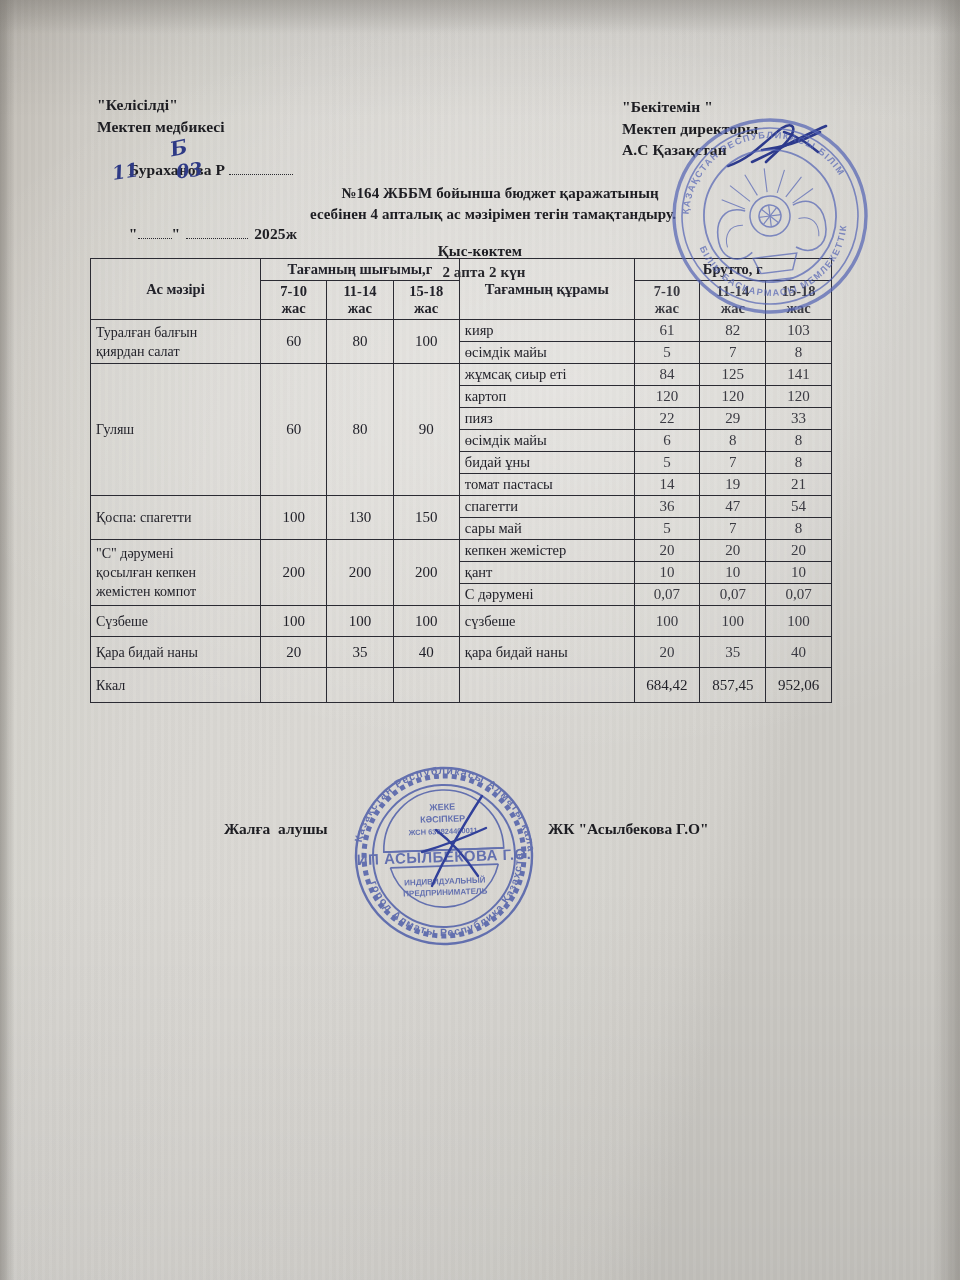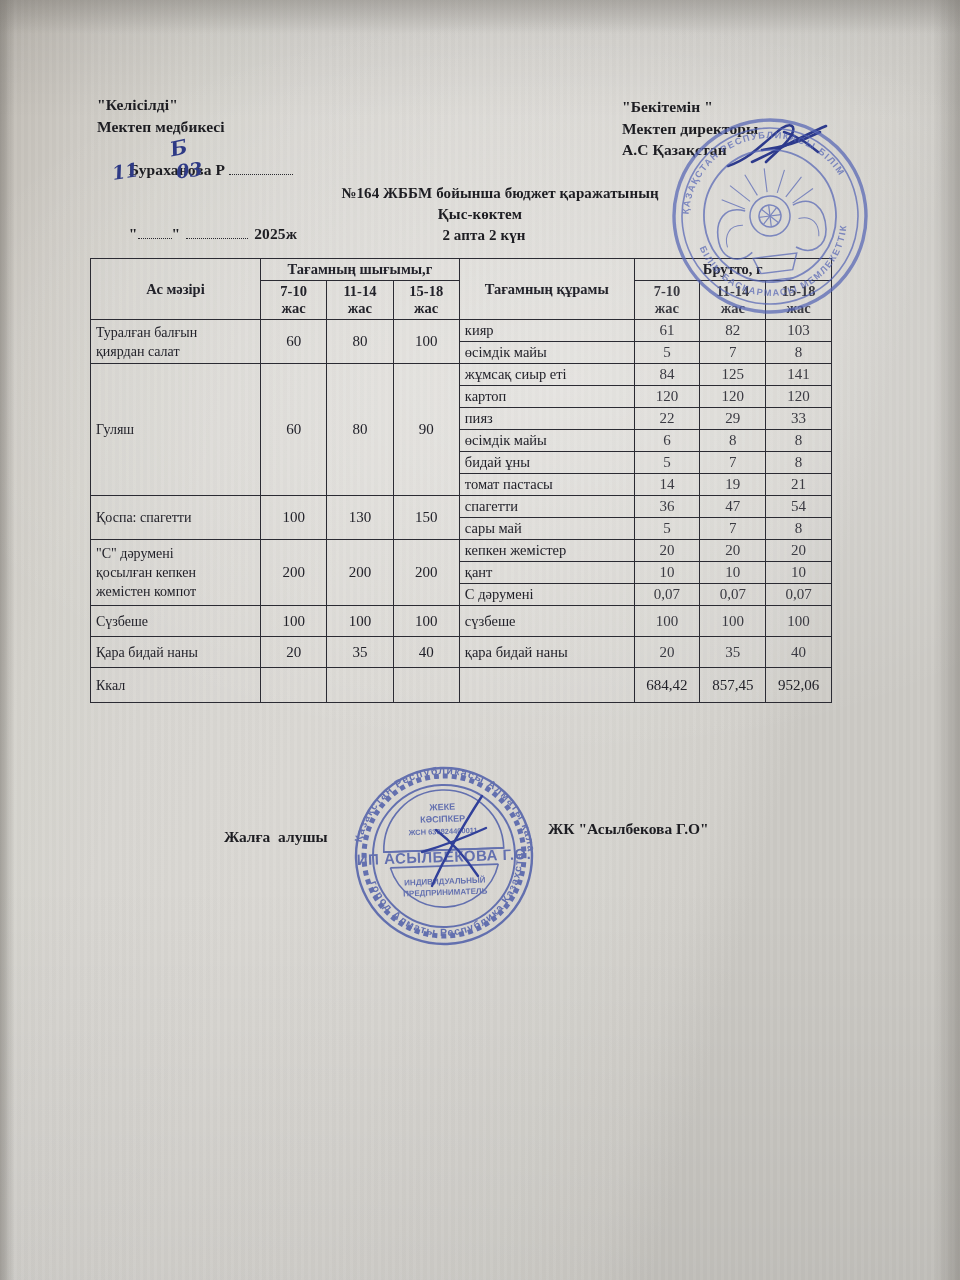--- a/index.html
+++ b/index.html
@@ -123,21 +123,21 @@
     color: #1d1d22;
   }
   .title-block .tl {
     font-size: 15px;
     font-weight: bold;
     line-height: 21px;
     letter-spacing: 0.1px;
   }
   .title-l1 { padding-left: 40px; }
   .title-l2 { padding-left: 26px; }
-  .title-l3 { padding-left: 0px; }
+  .title-l3 { padding-left: 0px; margin-top: 16px; }
   .title-l4 { padding-left: 8px; }
 
   
   table.menu {
     position: absolute;
     left: 90px;
     top: 258px;
     width: 742px;
     border-collapse: collapse;
     color: #22222a;
@@ -168,21 +168,21 @@
 
   
   .footer {
     position: absolute;
     left: 0; top: 820px;
     width: 960px;
     color: #1d1d22;
     font-size: 15.5px;
     font-weight: bold;
   }
-  .f-lessee { position: absolute; left: 224px; top: 8px; white-space: pre; }
+  .f-lessee { position: absolute; left: 224px; top: 0; white-space: pre; }
   .f-ip     { position: absolute; left: 548px; top: 0; white-space: pre; }
 
   
   .stamp {
     position: absolute;
     pointer-events: none;
     z-index: 6;
   }
   .stamp svg { display: block; }
   .sig {
@@ -228,20 +228,21 @@
       <g fill="none" stroke="#2d3a8c" stroke-width="2.6" stroke-linecap="round">
         <path d="M6 48 C 30 40, 44 22, 60 10 C 68 5, 74 7, 70 16 C 66 25, 52 36, 44 44"></path>
         <path d="M30 44 C 52 34, 76 20, 104 8"></path>
         <path d="M40 32 C 58 30, 78 24, 98 14"></path>
         <path d="M62 14 C 76 18, 86 26, 96 34"></path>
       </g>
     </svg>
 
     <div class="title-block">
       <div class="tl title-l1">№164 ЖББМ бойынша бюджет қаражатының</div>
+      <div class="tl title-l2">есебінен 4 апталық ас мәзірімен тегін тамақтандыру.</div>
       <div class="tl title-l3">Қыс-көктем</div>
       <div class="tl title-l4">2 апта 2 күн</div>
     </div>
 
     <table class="menu">
       <thead>
         <tr>
           <th class="c-name" rowspan="2">Ас мәзірі</th>
           <th colspan="3">Тағамның шығымы,г</th>
           <th class="c-comp" rowspan="2" style="text-align:center;">Тағамның құрамы</th>

